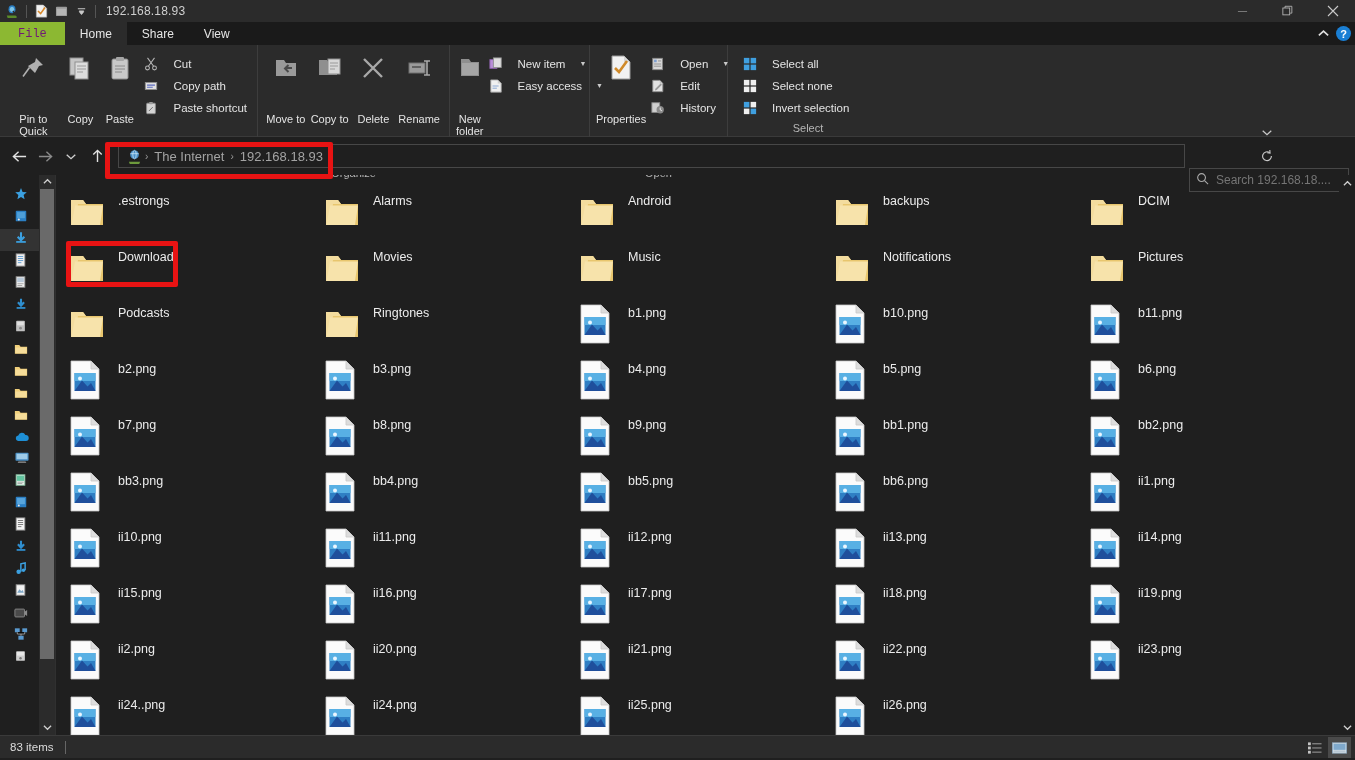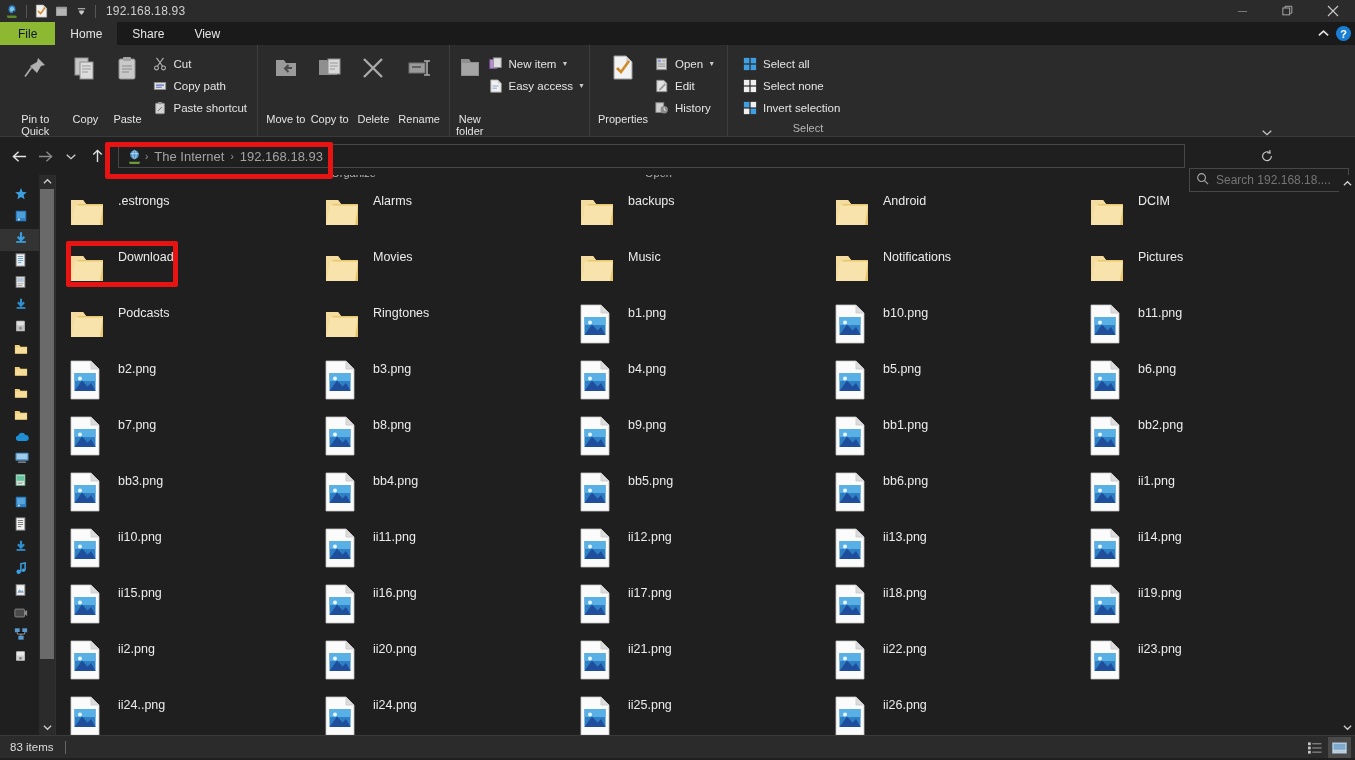--- a/index.html
+++ b/index.html
@@ -36,21 +36,21 @@
 
   
   .tabbar {
     height: 23px; background: #1a1a1a;
     display: flex; align-items: stretch; position: relative;
   }
   .tab {
     padding: 0 15px; display: flex; align-items: center;
     font-size: 12px; color: #e6e6e6;
   }
-  .tab.file { background: #8cb832; color: #0f172a; padding: 4px 18px; }
+  .tab.file { background: #8cb832; color: #701a75; padding: 4px 18px; font-family: Liberation Mono, monospace; }
   .tab.active { background: #2b2b2b; }
   .tabbar-right {
     position: absolute; right: 4px; top: 0; height: 23px;
     display: flex; align-items: center; gap: 6px;
   }
   .chev-up { color: #d8d8d8; font-size: 11px; }
   .help-btn {
     width: 15px; height: 15px; border-radius: 50%;
     background: #1a7fd4; color: #fff; font-size: 11px;
     display: flex; align-items: center; justify-content: center;
@@ -76,21 +76,21 @@
     text-align: center; line-height: 14px;
   }
   .bigbtn {
     width: 58px; display: flex; flex-direction: column;
     align-items: center; padding-top: 4px;
     font-size: 11px; color: #e4e4e4; line-height: 12px; text-align: center; gap: 29px;
   }
   .bigbtn .glyph { height: 32px; display:flex; align-items:center; justify-content:center; }
   .smallcol { display: flex; flex-direction: column; padding-top: 5px; gap: 1px; }
   .smallbtn {
-    display: flex; align-items: center; gap: 5px;
+    display: flex; align-items: center; gap: 14px;
     font-size: 11.5px; color: #e4e4e4; height: 21px; padding: 0 4px;
     white-space: nowrap;
   }
   .smallbtn .glyph { width: 16px; height: 16px; display:flex; align-items:center; justify-content:center; }
   .caret { font-size: 7px; color: #c9c9c9; }
 
   
   .addrbar {
     height: 38px; background: #1f1f1f;
     display: flex; align-items: center; position: relative;
@@ -751,31 +751,31 @@
           <div class="nm">Alarms</div>
         </div>
         <div class="item">
           <div class="ico">
             <div style="margin-top:8px"><svg width="34" height="30" viewBox="0 0 34 30">
   <path d="M1 3 H13 L16 7 H33 V28 H1 Z" fill="#e8c66e"></path>
   <path d="M1 3 H13 L16 7 H8 L5 28 H1 Z" fill="#f3dc9e"></path>
   <path d="M5 8.5 H33 L30 28 H1.5 Z" fill="#f7e3ab"></path>
 </svg></div>
           </div>
-          <div class="nm">backups</div>
+          <div class="nm">Android</div>
         </div>
         <div class="item">
           <div class="ico">
             <div style="margin-top:8px"><svg width="34" height="30" viewBox="0 0 34 30">
   <path d="M1 3 H13 L16 7 H33 V28 H1 Z" fill="#e8c66e"></path>
   <path d="M1 3 H13 L16 7 H8 L5 28 H1 Z" fill="#f3dc9e"></path>
   <path d="M5 8.5 H33 L30 28 H1.5 Z" fill="#f7e3ab"></path>
 </svg></div>
           </div>
-          <div class="nm">Android</div>
+          <div class="nm">backups</div>
         </div>
         <div class="item">
           <div class="ico">
             <div style="margin-top:8px"><svg width="34" height="30" viewBox="0 0 34 30">
   <path d="M1 3 H13 L16 7 H33 V28 H1 Z" fill="#e8c66e"></path>
   <path d="M1 3 H13 L16 7 H8 L5 28 H1 Z" fill="#f3dc9e"></path>
   <path d="M5 8.5 H33 L30 28 H1.5 Z" fill="#f7e3ab"></path>
 </svg></div>
           </div>
           <div class="nm">DCIM</div>

